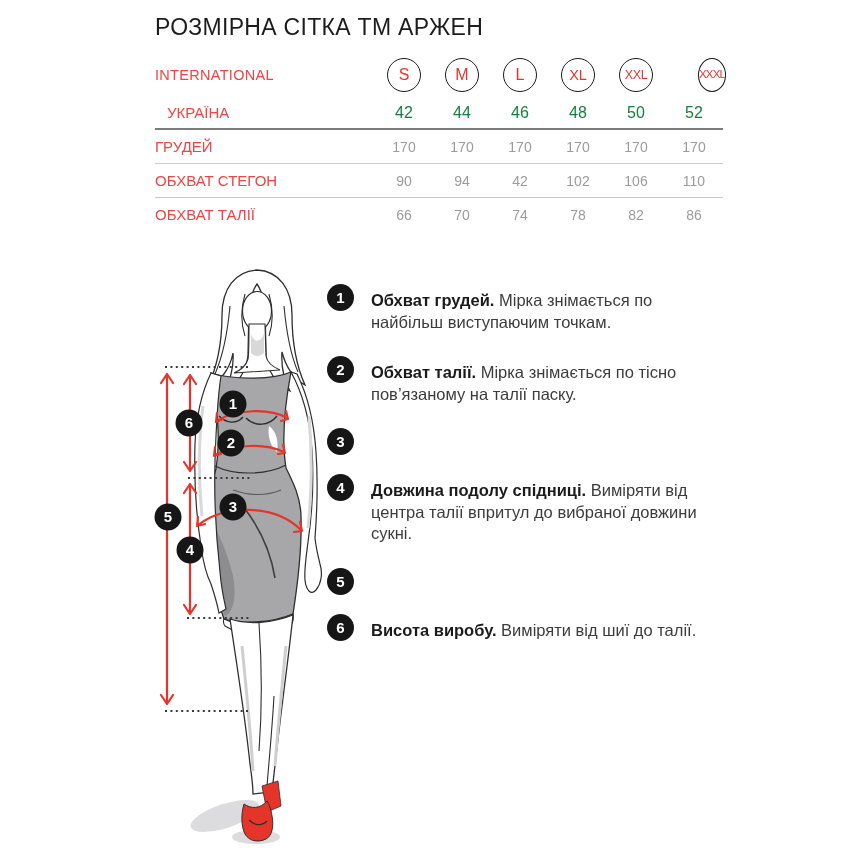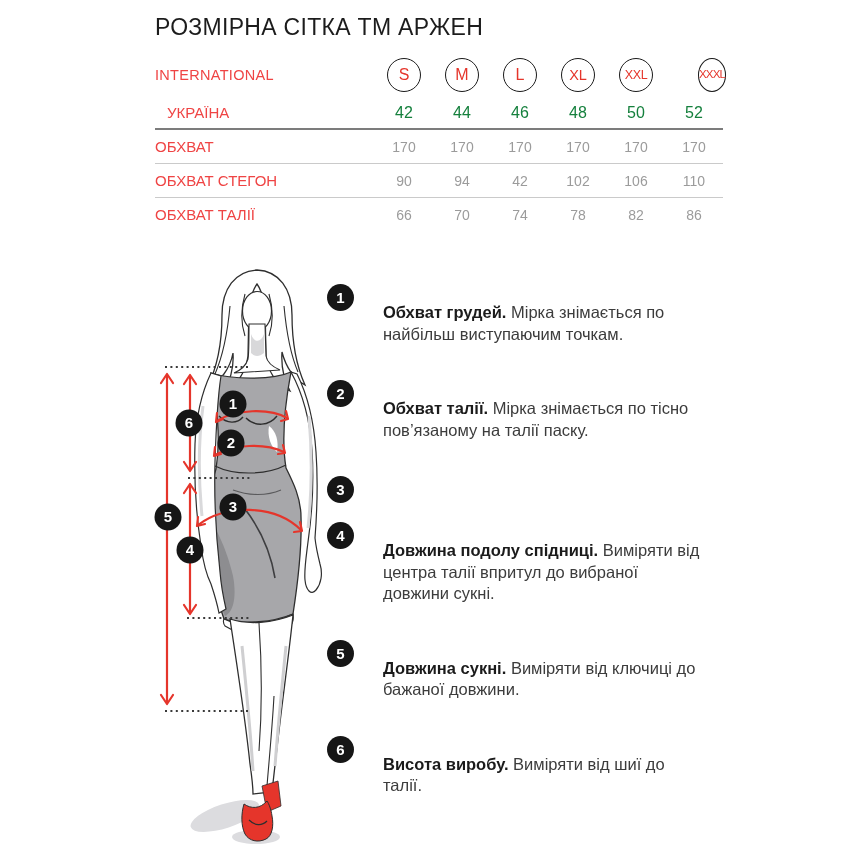--- a/index.html
+++ b/index.html
@@ -31,21 +31,21 @@
   .r-meas{height:33px;border-top:1px solid #cacaca;}
   .r-meas .t-cell{font-size:14px;color:#9b9b9b;}
   .r-meas.first{border-top:2px solid #7c7c7c;}
   
   .legend{position:absolute;left:327px;top:286px;width:394px;}
   .legend-item{display:flex;gap:13px;margin-bottom:21px;align-items:flex-start;}
   .num-badge{
     flex:0 0 27px;width:27px;height:27px;border-radius:50%;background:#161616;color:#fff;
     font-size:15px;font-weight:bold;display:flex;align-items:center;justify-content:center;margin-top:-2px;
   }
-  .legend-item p{margin:16px;font-size:16.5px;line-height:21.5px;color:#3c3c3c;}
+  .legend-item p{margin:4px;font-size:16.5px;line-height:21.5px;color:#3c3c3c;}
   .legend-item b{color:#1b1b1b;}
   
   .figure{position:absolute;left:145px;top:266px;width:200px;height:584px;}
   .figure .mk{fill:#fff;font-size:15px;font-weight:bold;text-anchor:middle;}
 </style>
 </head>
 <body>
 
 <div class="page">
 
@@ -78,21 +78,21 @@
       <div class="t-label">УКРАЇНА</div>
       <div class="t-cell">42</div>
       <div class="t-cell">44</div>
       <div class="t-cell">46</div>
       <div class="t-cell">48</div>
       <div class="t-cell">50</div>
       <div class="t-cell">52</div>
     </div>
 
     <div class="t-row r-meas first">
-      <div class="t-label">ОБХВАТ</div>
+      <div class="t-label">ГРУДЕЙ</div>
       <div class="t-cell">170</div>
       <div class="t-cell">170</div>
       <div class="t-cell">170</div>
       <div class="t-cell">170</div>
       <div class="t-cell">170</div>
       <div class="t-cell">170</div>
     </div>
 
 
     <div class="t-row r-meas">
@@ -220,22 +220,20 @@
     <div class="legend-item">
       <span class="num-badge">3</span>
     </div>
     <div class="legend-item">
       <span class="num-badge">4</span>
       <p><b>Довжина подолу спідниці.</b>
       <span>Виміряти від центра талії впритул до вибраної довжини сукні.</span></p>
     </div>
     <div class="legend-item">
       <span class="num-badge">5</span>
-      <p><b>Довжина сукні.</b>
-      <span>Виміряти від ключиці до бажаної довжини.</span></p>
     </div>
     <div class="legend-item">
       <span class="num-badge">6</span>
       <p><b>Висота виробу.</b>
       <span>Виміряти від шиї до талії.</span></p>
     </div>
   </div>
 
 </div>
 

